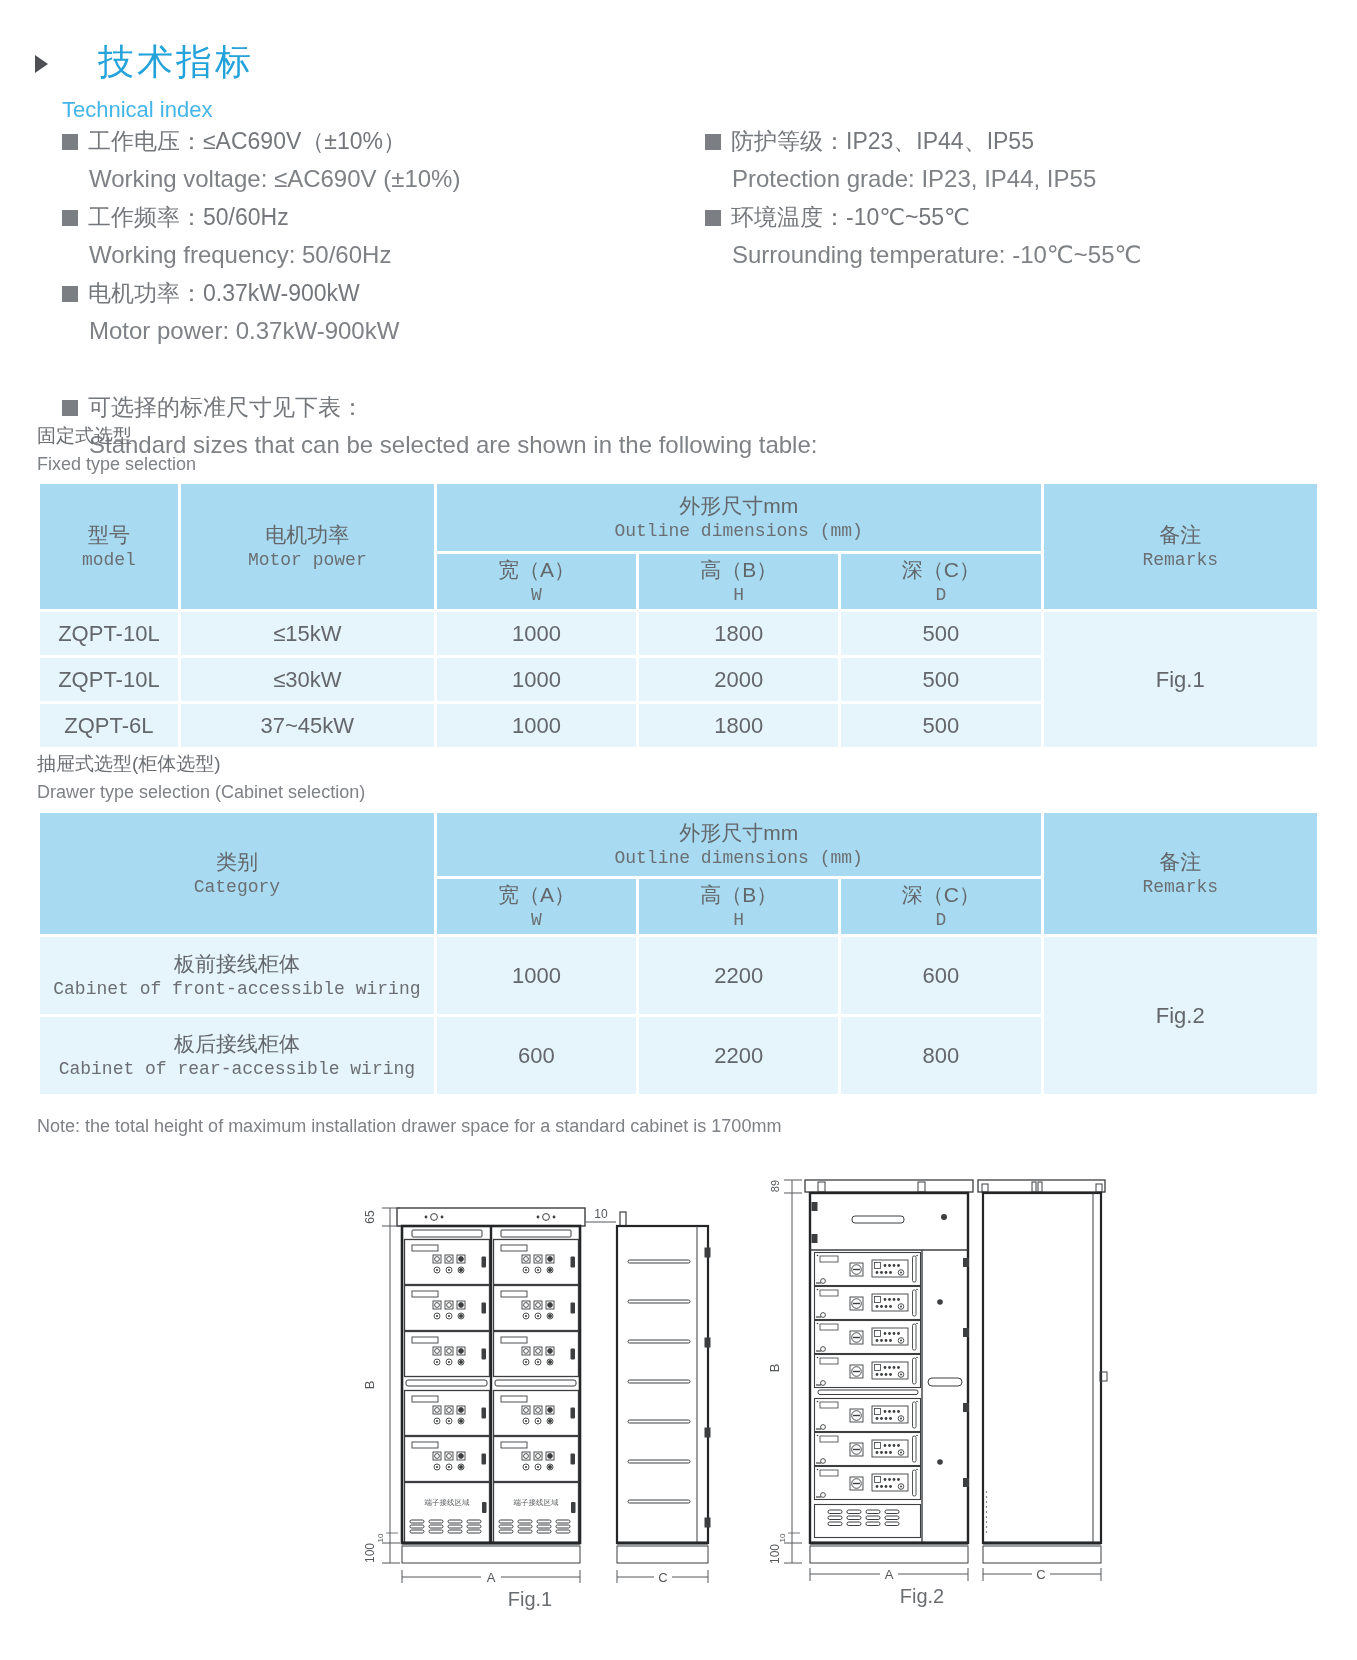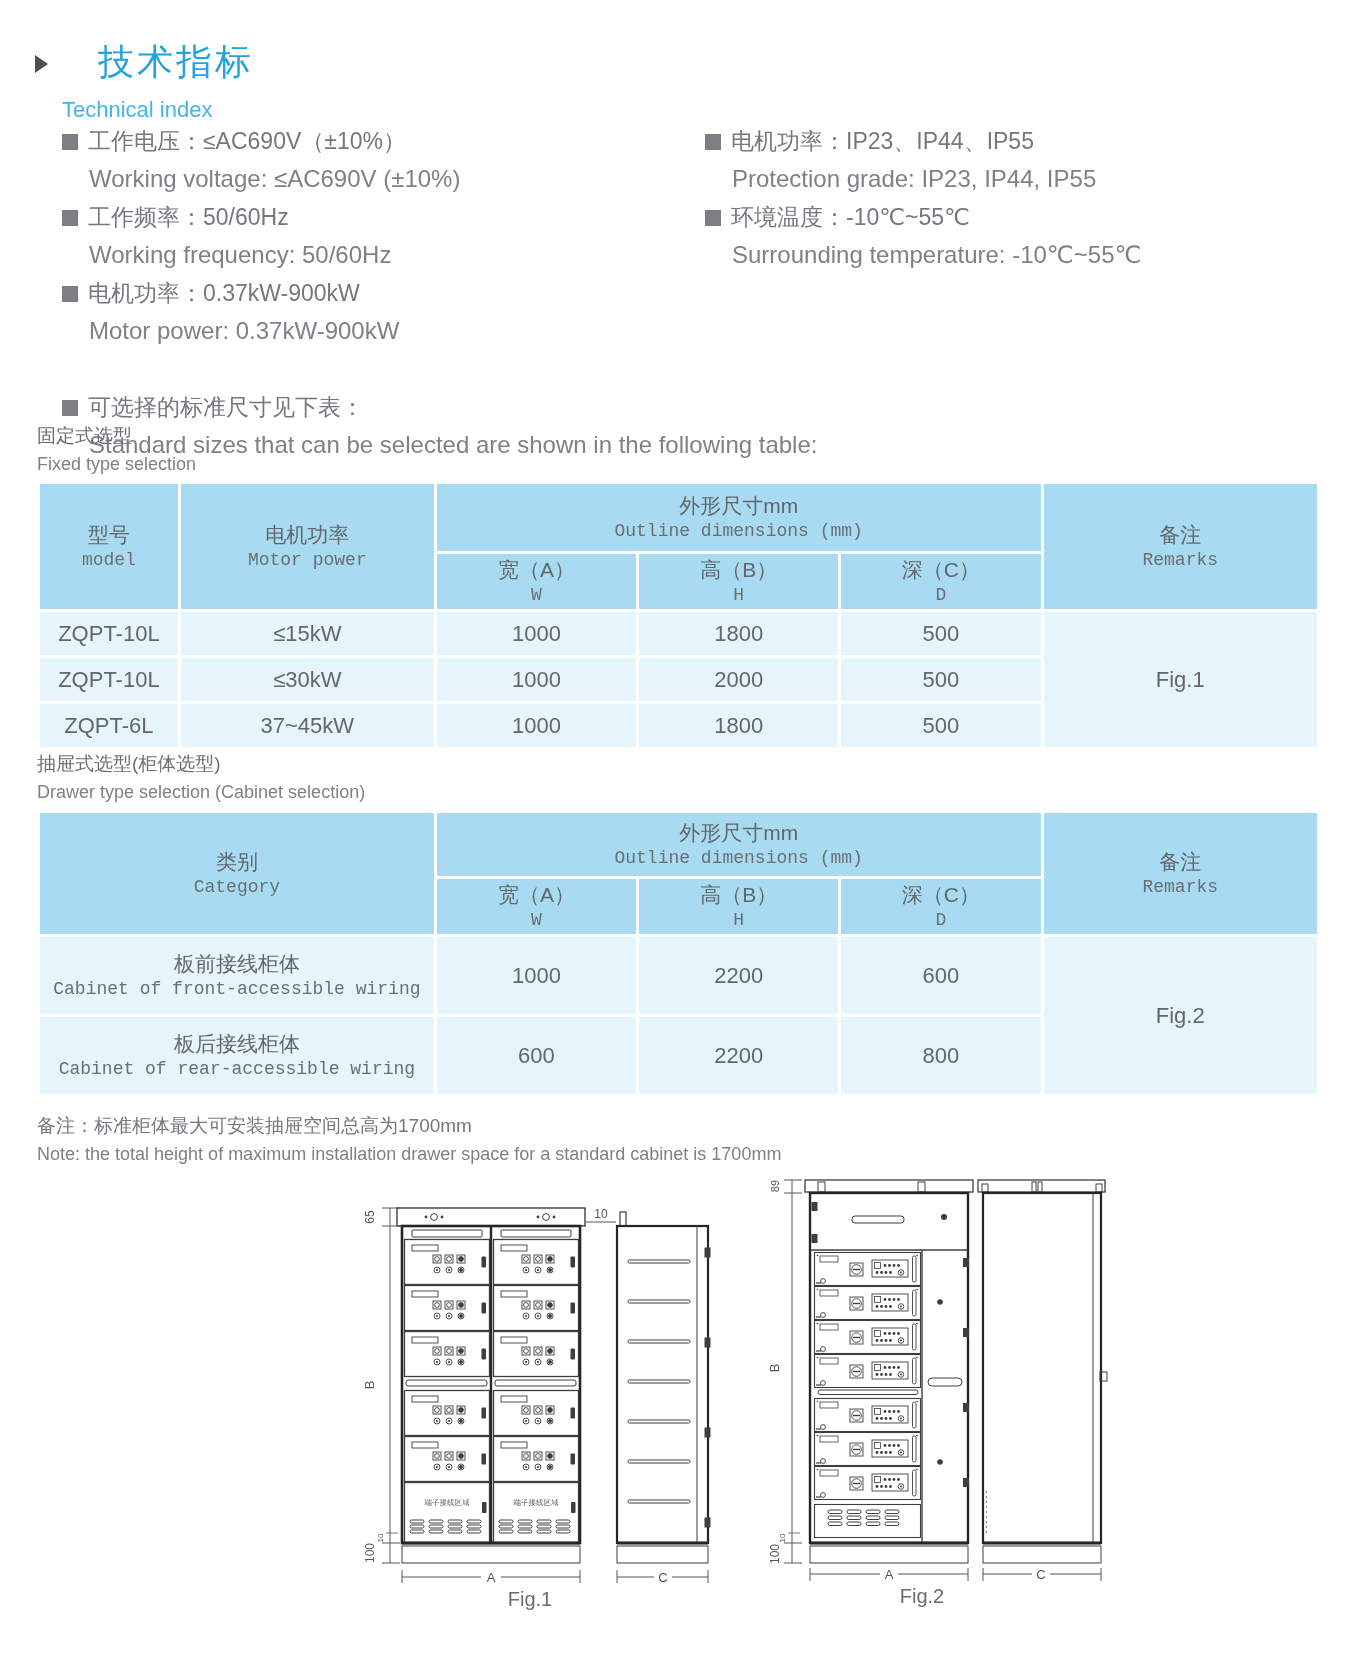--- a/index.html
+++ b/index.html
@@ -74,21 +74,21 @@
   <div class="spec-en">Working voltage: ≤AC690V (±10%)</div>
   <div class="spec-cn"><span class="sq"></span><span>工作频率：50/60Hz</span></div>
   <div class="spec-en">Working frequency: 50/60Hz</div>
   <div class="spec-cn"><span class="sq"></span><span>电机功率：0.37kW-900kW</span></div>
   <div class="spec-en">Motor power: 0.37kW-900kW</div>
   <div class="spec-cn" style="margin-top:38px;"><span class="sq"></span><span>可选择的标准尺寸见下表：</span></div>
   <div class="spec-en">Standard sizes that can be selected are shown in the following table:</div>
 </div>
 
 <div class="abs spec-col" style="left:705px;top:122px;">
-  <div class="spec-cn"><span class="sq"></span><span>电机功率：IP23、IP44、IP55</span></div>
+  <div class="spec-cn"><span class="sq"></span><span>防护等级：IP23、IP44、IP55</span></div>
   <div class="spec-en">Protection grade: IP23, IP44, IP55</div>
   <div class="spec-cn"><span class="sq"></span><span>环境温度：-10℃~55℃</span></div>
   <div class="spec-en">Surrounding temperature: -10℃~55℃</div>
 </div>
 
 <div class="abs section-label" style="left:37px;top:422px;">
   <div class="sec-cn">固定式选型</div>
   <div class="sec-en">Fixed type selection</div>
 </div>
 
@@ -221,21 +221,20 @@
         <div class="cellen">Cabinet of rear-accessible wiring</div>
       </td>
       <td>600</td>
       <td>2200</td>
       <td>800</td>
     </tr>
   </tbody>
 </table>
 
 <div class="abs" style="left:37px;top:1112px;">
-  <div class="note-cn">备注：标准柜体最大可安装抽屉空间总高为1700mm</div>
   <div class="note-en">Note: the total height of maximum installation drawer space for a standard cabinet is 1700mm</div>
 </div>
 
 <svg class="abs" style="left:360px;top:1190px;" width="360" height="425" viewBox="0 0 360 425">
   <defs>
     <g id="f1u" fill="none" stroke="#3c3e40">
       <rect x="0.5" y="0.5" width="85" height="45" stroke-width="1.3" fill="#fff"></rect>
       <rect x="8" y="6" width="26" height="6" stroke-width="0.9"></rect>
       <rect x="29" y="16" width="8" height="8" stroke-width="0.9"></rect>
         <circle cx="33" cy="20" r="2.4" stroke-width="0.9"></circle>

